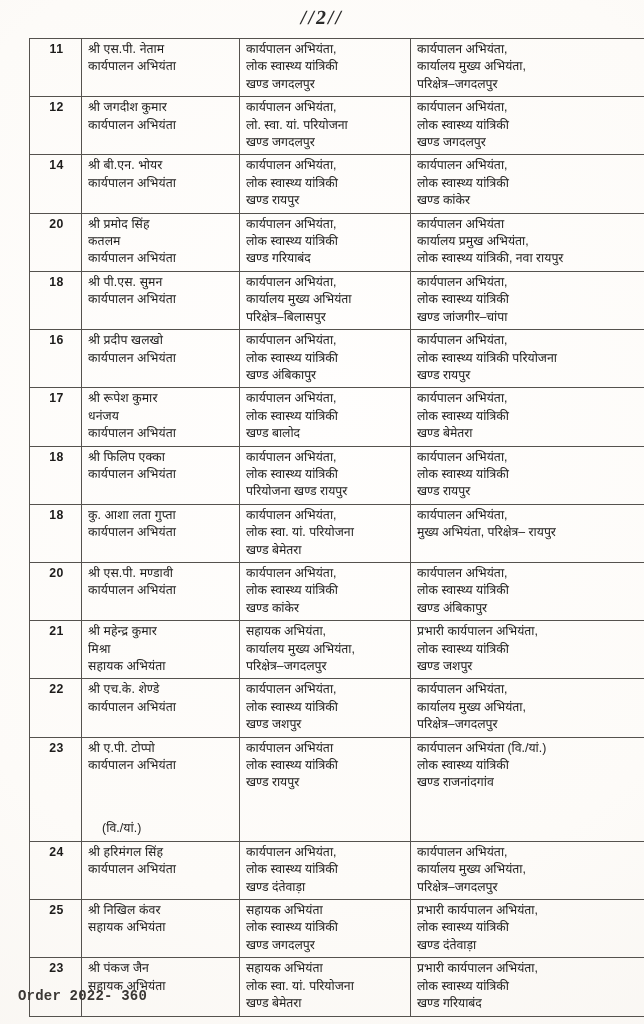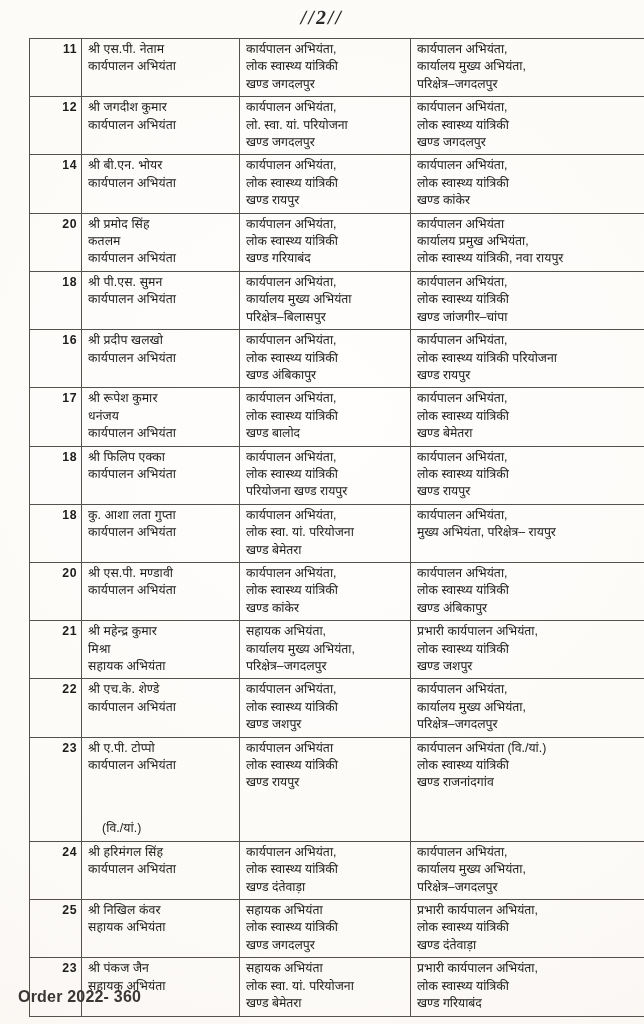--- a/index.html
+++ b/index.html
@@ -52,42 +52,42 @@
     border: 1px solid #55524e;
     vertical-align: top;
     padding: 2px 4px 3px 6px;
     font-family: "Liberation Sans", sans-serif;
     font-size: 12.3px;
     line-height: 17.4px;
     color: #1d1c1b;
   }
   td.c-sno {
     width: 41px;
-    text-align: right;
+    text-align: center;
     font-family: "Liberation Serif", serif;
     font-size: 13px;
     font-weight: 600;
     padding-top: 3px;
     letter-spacing: .5px;
   }
   td.c-name  { width: 147px; }
   td.c-from  { width: 160px; }
   td.c-to    { width: 236px; }
 
   td .ln { display: block; white-space: nowrap; }
   td.c-name .ln { letter-spacing: .1px; }
   td.c-to .ln   { letter-spacing: 0; }
   td .ln.indent { padding-left: 14px; margin-top: 46px; }
 
   .footer {
     position: absolute;
     left: 18px;
     top: 988px;
-    font-family: Liberation Sans, sans-serif;
-    font-size: 16px;
+    font-family: Liberation Mono, monospace;
+    font-size: 14px;
     font-weight: 700;
     color: #3a3734;
     letter-spacing: .2px;
   }
 </style>
 </head>
 <body>
 
 <div class="paper"></div>
 

